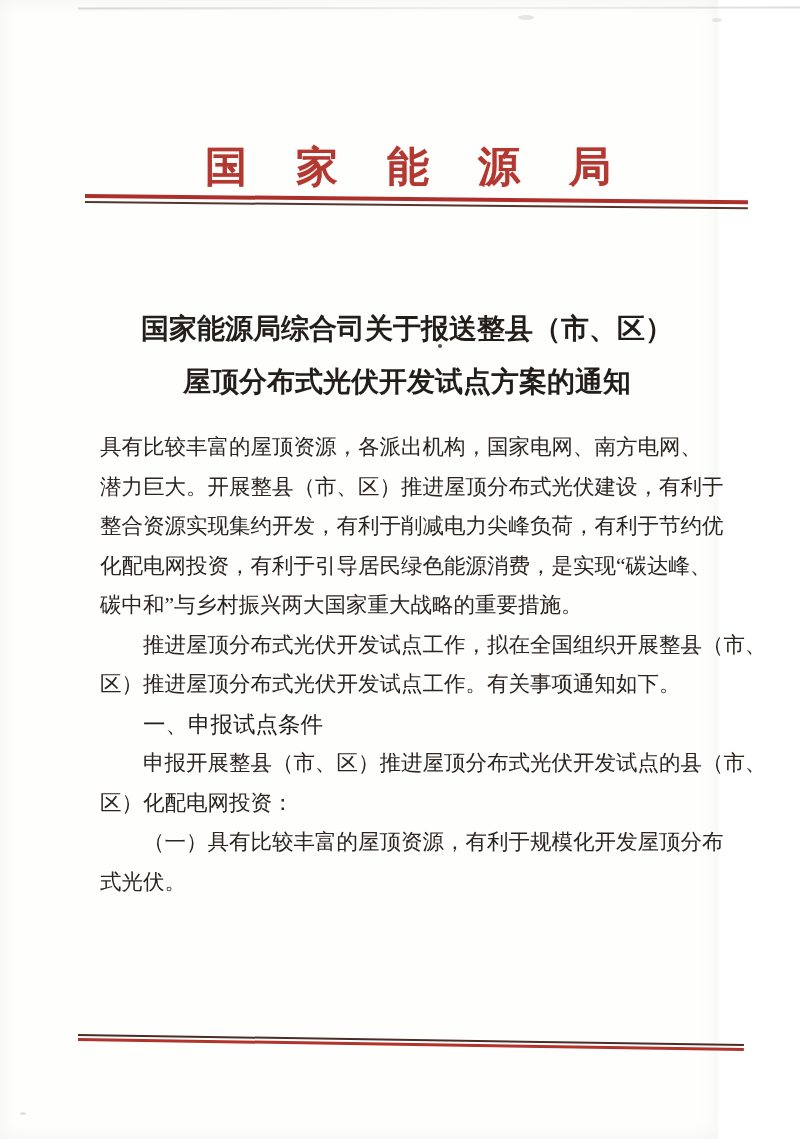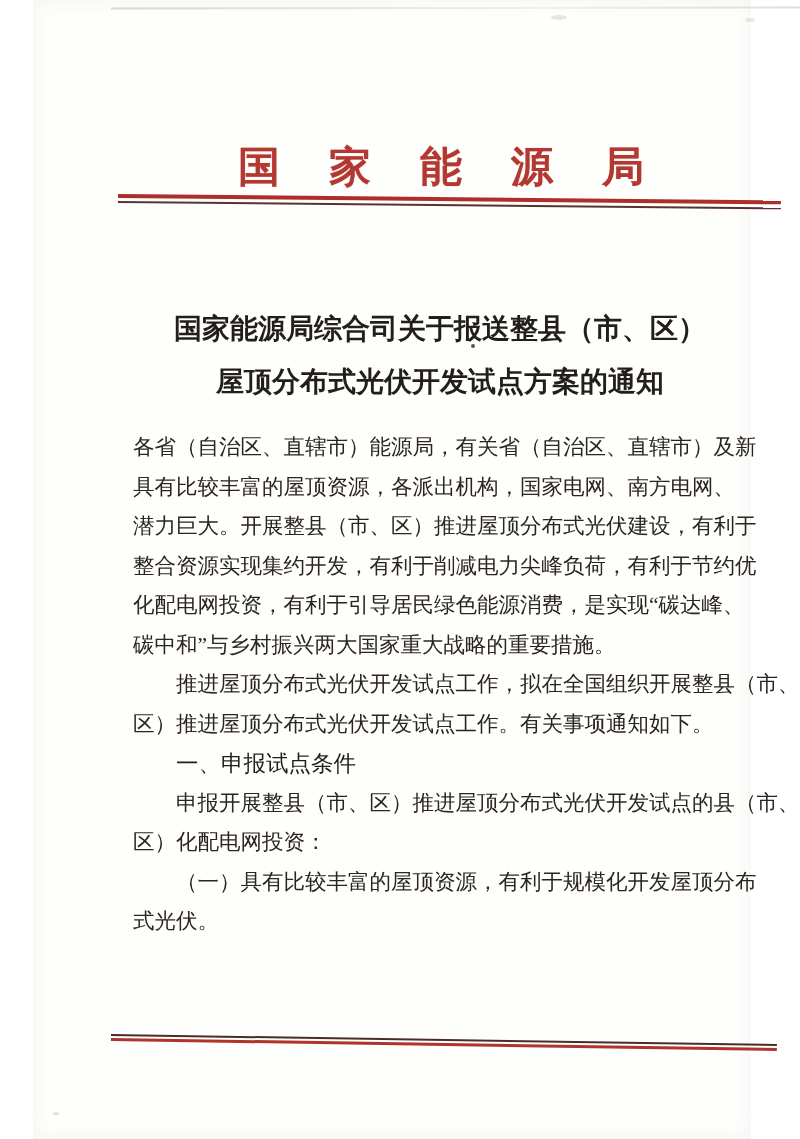--- a/index.html
+++ b/index.html
@@ -8,21 +8,20 @@
     background: #ffffff;
     overflow: hidden;
   }
   .page {
     position: relative;
     width: 718px; height: 1139px;
     background: #fefefd;
     font-family: "Liberation Serif", "DejaVu Serif", serif;
     color: #2b2520;
     box-shadow: inset 0 0 18px rgba(190,186,178,0.18);
-    margin-left: 33px;
   }
 
   
   .scan-topline {
     position: absolute; top: 7px; left: 78px; width: 722px; height: 2px;
     background: linear-gradient(to right, rgba(190,186,178,0.55), rgba(205,200,192,0.25) 60%, rgba(190,186,178,0.5));
     transform: rotate(-0.08deg);
   }
   .smudge-a { position: absolute; top: 15px; left: 518px; width: 16px; height: 5px;
     background: rgba(186,182,174,0.35); border-radius: 50%; }
@@ -109,21 +108,20 @@
     <div class="gap"></div>
     <div class="dark"></div>
   </div>
 
   <div class="doc-title">
     <div>国家能源局综合司关于报送整县（市、区）</div>
     <div>屋顶分布式光伏开发试点方案的通知</div>
   </div>
 
   <div class="doc-body">
-    <div class="line">各省（自治区、直辖市）能源局，有关省（自治区、直辖市）及新</div>
     <div class="line">具有比较丰富的屋顶资源，各派出机构，国家电网、南方电网、</div>
     <div class="line">潜力巨大。开展整县（市、区）推进屋顶分布式光伏建设，有利于</div>
     <div class="line">整合资源实现集约开发，有利于削减电力尖峰负荷，有利于节约优</div>
     <div class="line">化配电网投资，有利于引导居民绿色能源消费，是实现“碳达峰、</div>
     <div class="line">碳中和”与乡村振兴两大国家重大战略的重要措施。</div>
     <div class="line indent">推进屋顶分布式光伏开发试点工作，拟在全国组织开展整县（市、</div>
     <div class="line">区）推进屋顶分布式光伏开发试点工作。有关事项通知如下。</div>
     <div class="line indent section-heading">一、申报试点条件</div>
     <div class="line indent">申报开展整县（市、区）推进屋顶分布式光伏开发试点的县（市、</div>
     <div class="line">区）化配电网投资：</div>

